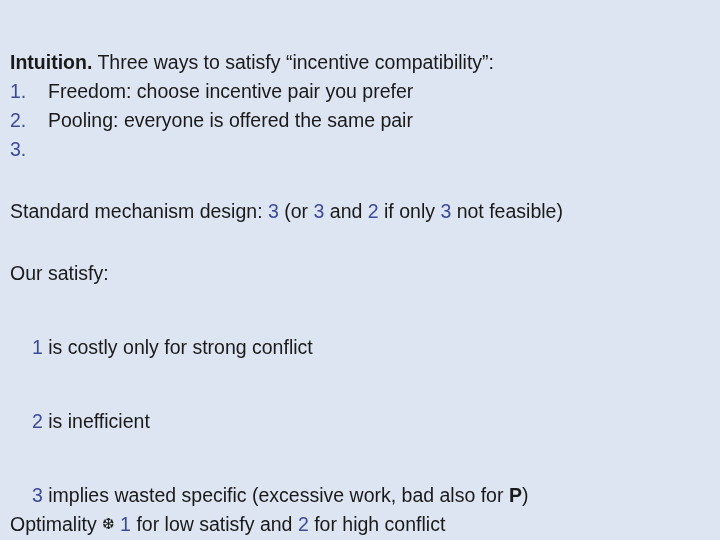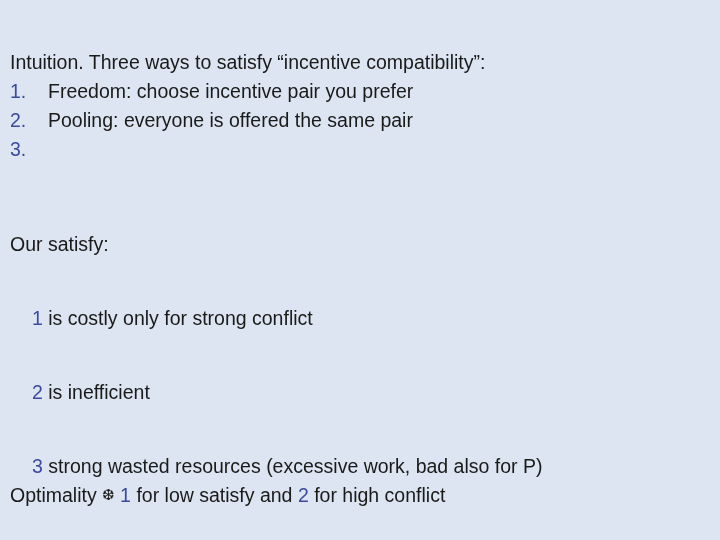--- a/index.html
+++ b/index.html
@@ -19,21 +19,21 @@
     width: 720px;
     height: 540px;
     box-sizing: border-box;
     padding: 48px 12px 0 10px;
   }
   .line {
     font-size: 19.5px;
     line-height: 29px;
     white-space: nowrap;
   }
-  .bold { font-weight: normal; text-align: right; }
+  .bold { font-weight: bold; text-align: right; }
   .ital { font-style: italic; }
   .num  { color: #3b4a9e; }
   .spacer-lg { height: 33px; }
 
   
   .list-item {
     display: flex;
     align-items: baseline;
     font-size: 19.5px;
     line-height: 29px;
@@ -75,26 +75,27 @@
     <span class="list-marker">2.</span>
     <span class="list-text">Pooling: everyone is offered the same pair</span>
   </div>
 
   <div class="list-item">
     <span class="list-marker">3.</span>
   </div>
 
   <div class="spacer-lg"></div>
 
+  <div class="line"><span>Standard mechanism design: </span><span class="num">3</span><span> (or </span><span class="num">3</span><span> and </span><span class="num">2</span><span> if only </span><span class="num">3</span><span> not feasible)</span></div>
 
   <div class="spacer-lg"></div>
 
   <div class="line">Our satisfy:</div>
 
   <div class="line indent"><span class="num">1</span><span> is costly only for strong conflict</span></div>
 
   <div class="line indent"><span class="num">2</span><span> is inefficient</span></div>
 
-  <div class="line indent"><span class="num">3</span><span> strong wasted resources (excessive work, bad also for </span><span class="bold">P</span><span>)</span></div>
+  <div class="line indent"><span class="num">3</span><span> implies wasted specific (excessive work, bad also for </span><span class="bold">P</span><span>)</span></div>
 
   <div class="line"><span>Optimality </span><span class="dingbat">❆</span><span> </span><span class="num">1</span><span> for low satisfy and </span><span class="num">2</span><span> for high conflict</span></div>
 
 </div>
 
 </body></html>

